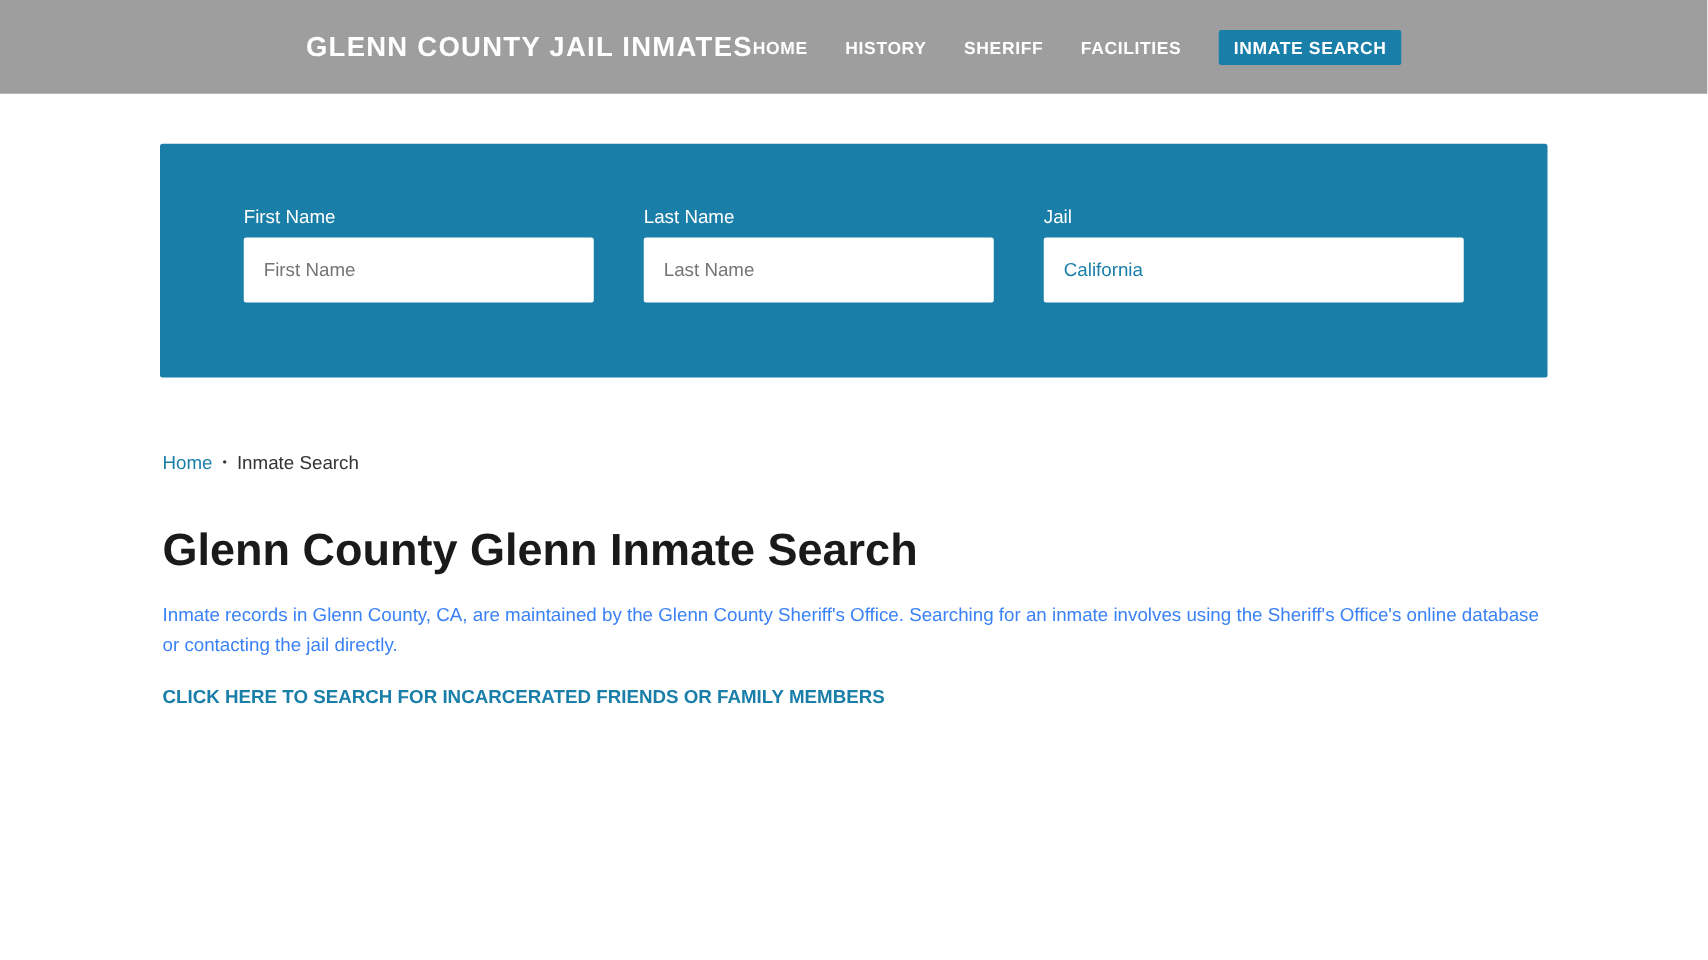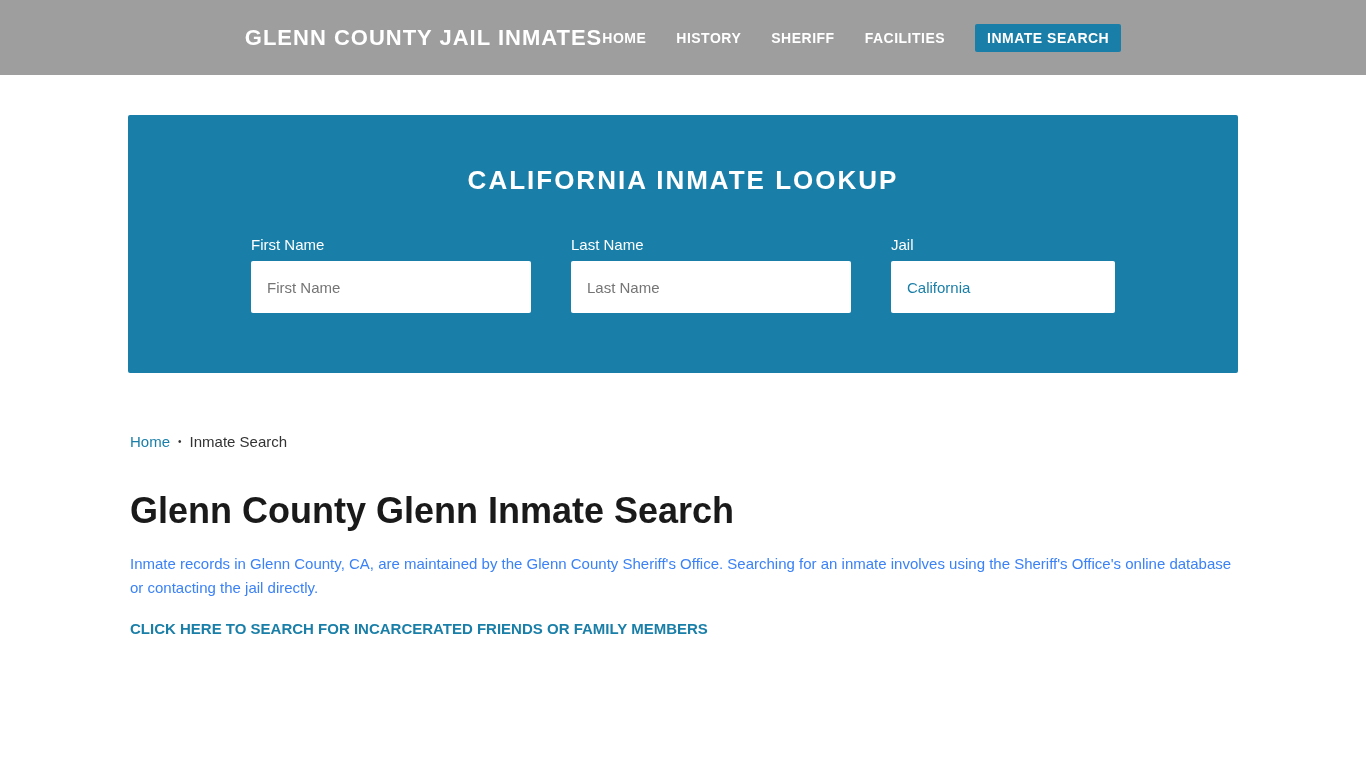--- a/index.html
+++ b/index.html
@@ -106,21 +106,21 @@
       padding: 10px 16px;
       font-size: 15px;
       border: none;
       outline: none;
       color: #999;
       background: #ffffff;
       border-radius: 2px;
     }
 
     .form-group.state-group input {
-      width: 224px;
+      width: 336px;
       color: #1a7fa8;
       font-weight: 500;
     }
 
     .search-button {
       background: #4caf50;
       color: #ffffff;
       font-size: 17px;
       font-weight: 700;
       letter-spacing: 1px;
@@ -199,21 +199,20 @@
   <nav class="nav">
     <a class="nav-item">HOME</a>
     <a class="nav-item">HISTORY</a>
     <a class="nav-item">SHERIFF</a>
     <a class="nav-item">FACILITIES</a>
     <a class="nav-item active">INMATE SEARCH</a>
   </nav>
 </header>
 
 <section class="hero-section">
-  <h1 class="hero-title">CALIFORNIA INMATE LOOKUP</h1>
   <form class="search-form">
     <div class="form-fields">
       <div class="form-group">
         <label>First Name</label>
         <input type="text" placeholder="First Name" style="">
       </div>
       <div class="form-group">
         <label>Last Name</label>
         <input type="text" placeholder="Last Name" style="">
       </div>

